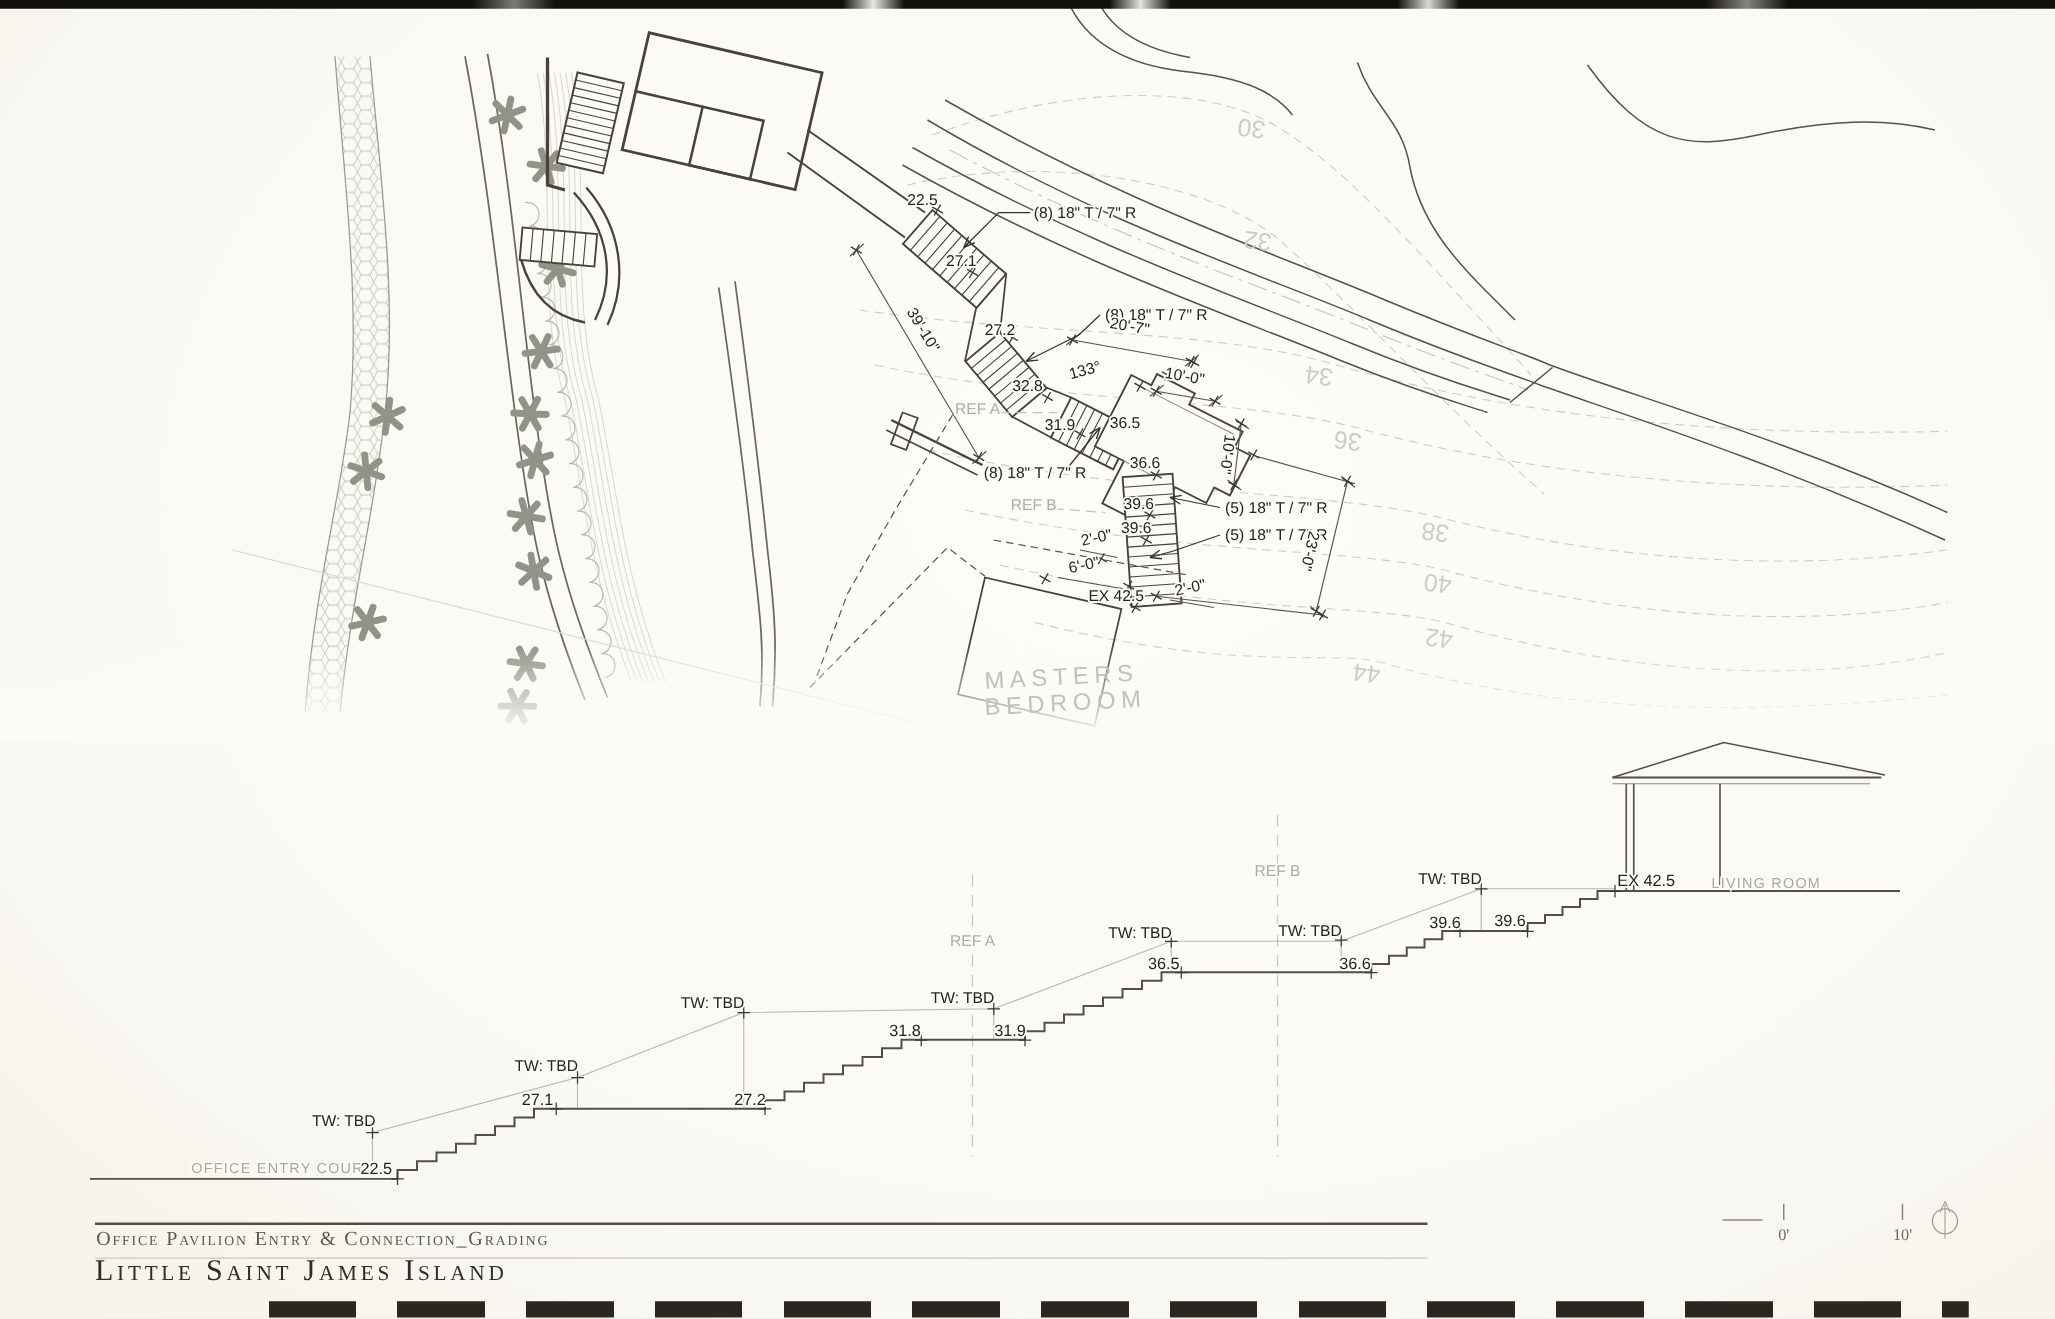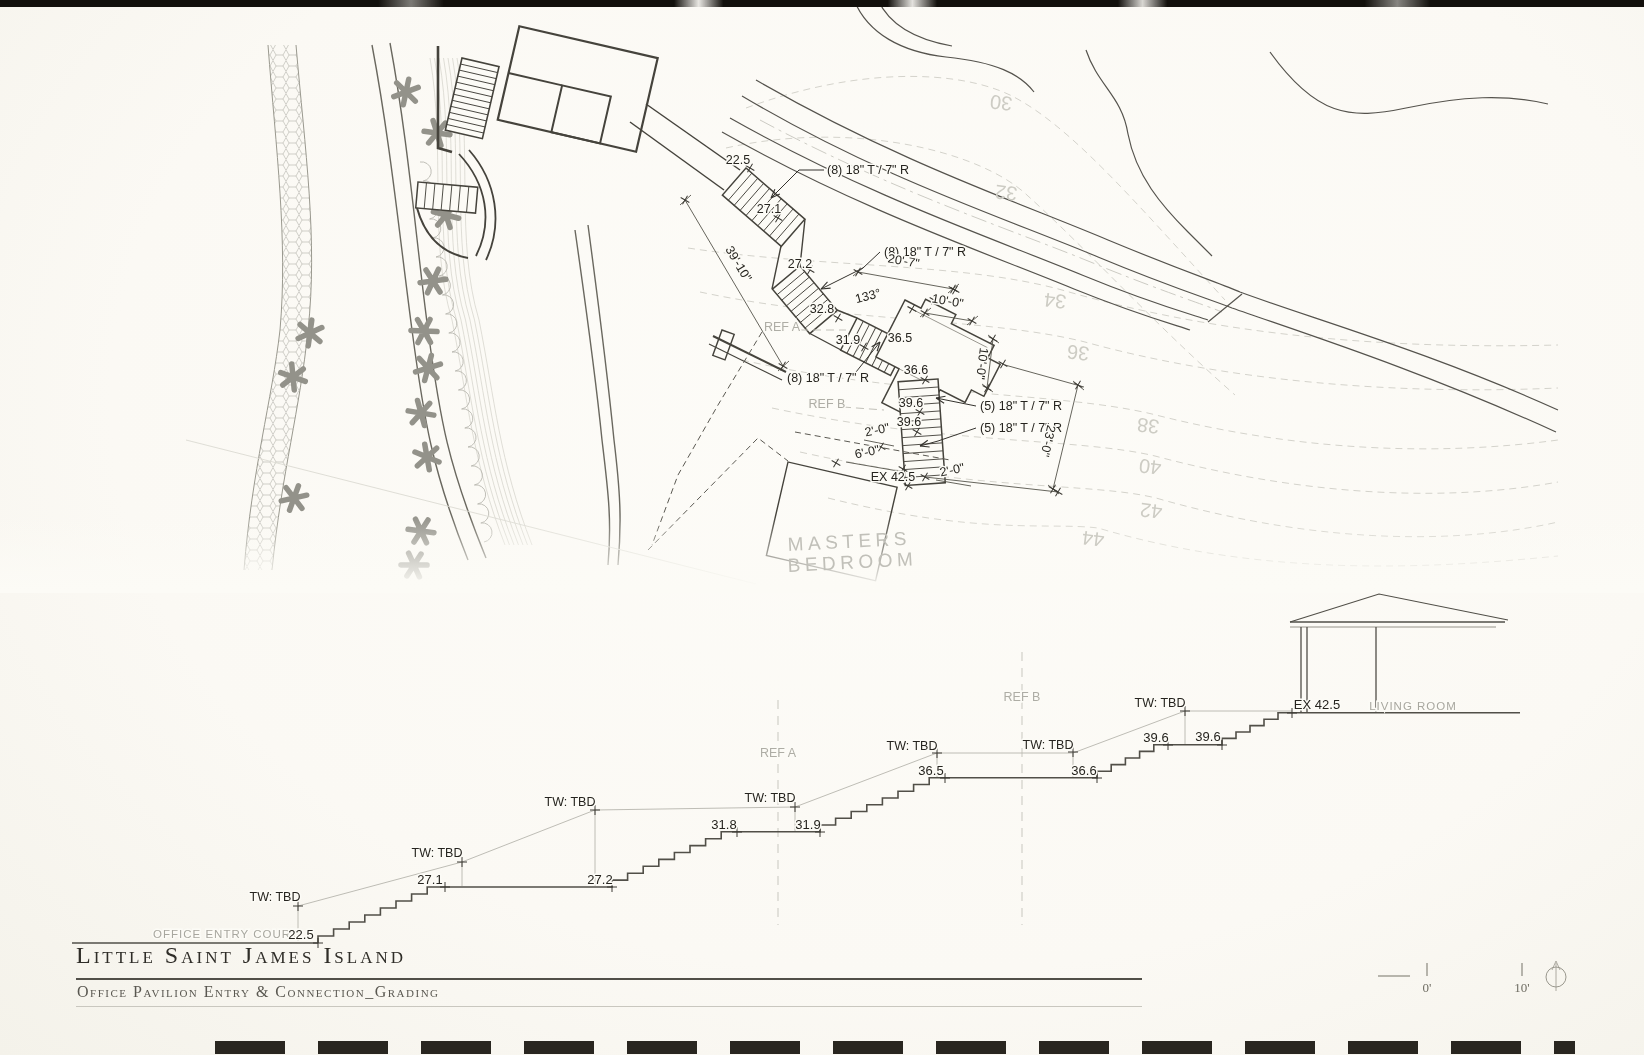--- a/index.html
+++ b/index.html
@@ -14,21 +14,21 @@
   #g-sec-spot text{font-size:13px;}
   #g-plan-ref text, #g-sec-ref text{
      font:12.5px "Liberation Sans",sans-serif; fill:#aeada5;
      paint-order:stroke; stroke:#fcfbf6; stroke-width:3px;}
   #g-plan-room text{font:19px "Liberation Sans",sans-serif; letter-spacing:4.5px; fill:#c1c0b9;}
   #g-plan-contour text{font:20px "Liberation Sans",sans-serif; fill:#cdccc4;}
   #g-sec-area text{font:11.5px "Liberation Sans",sans-serif; letter-spacing:1px; fill:#a8a79f;
      paint-order:stroke; stroke:#fcfbf6; stroke-width:3px;}
   #g-scale text{font:13px "Liberation Serif",serif; fill:#6f6d63;}
   
-  .tb-title{position:absolute;left:76px;top:942px;font-family:"Liberation Serif",serif;
+  .tb-title{position:absolute;left:76px;top:1004px;font-family:"Liberation Serif",serif;
      font-variant:small-caps;font-size:24px;letter-spacing:3px;color:#2f2d28;}
   .tb-rule{position:absolute;left:76px;top:978px;width:1066px;height:2px;background:#514f48;}
   .tb-sub{position:absolute;left:77px;top:983px;font-family:"Liberation Serif",serif;
      font-variant:small-caps;font-size:16px;letter-spacing:1.5px;color:#595750;}
   .tb-rule2{position:absolute;left:76px;top:1006px;width:1066px;height:1px;background:#c9c7bf;}
   
   .scan-top{position:absolute;top:0;left:0;width:1644px;height:7px;filter:blur(.4px);
      background:linear-gradient(90deg,#12100c 0%,#12100c 23%,rgba(18,16,12,.55) 25%,#12100c 27%,
        #12100c 41%,rgba(18,16,12,.08) 42.5%,#12100c 44%,#12100c 54%,rgba(18,16,12,.1) 55.5%,
        #12100c 57%,#12100c 68%,rgba(18,16,12,.15) 69.5%,#12100c 71%,#12100c 83%,

